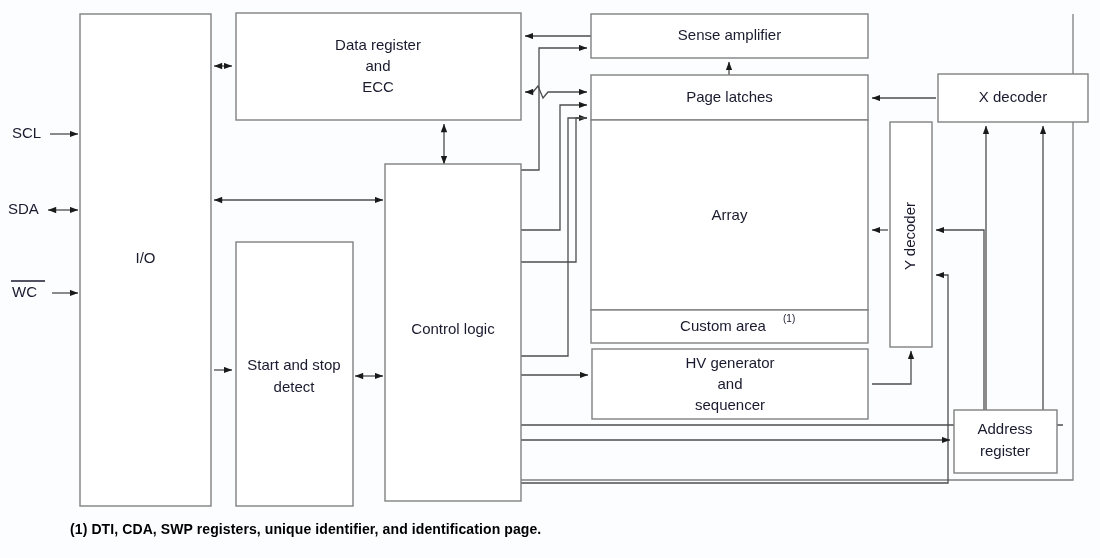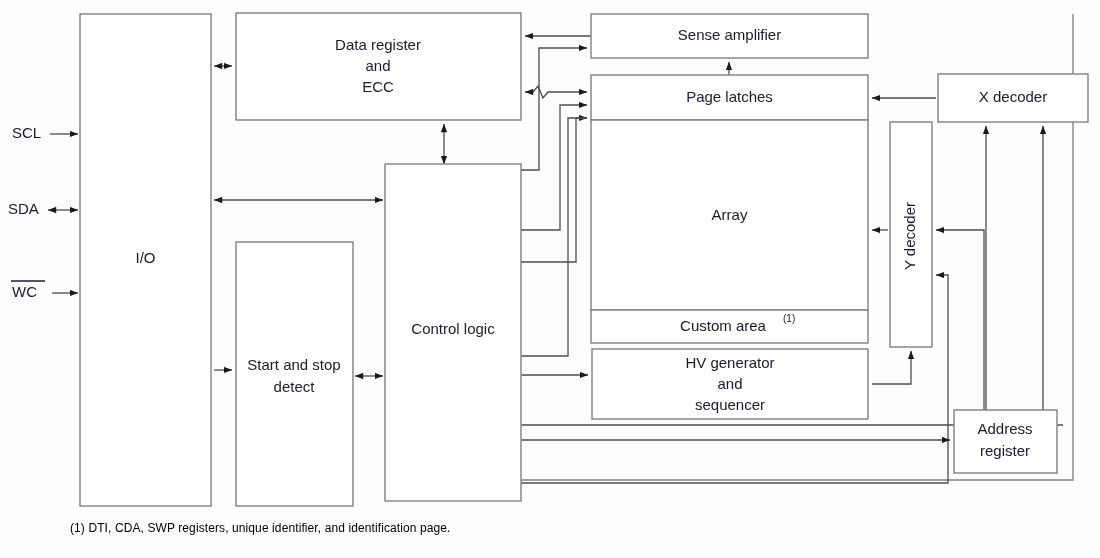--- a/index.html
+++ b/index.html
@@ -63,22 +63,22 @@
   }
   .overbar {
     stroke: #1a1a2e;
     stroke-width: 1.6;
   }
   .footnote {
     position: absolute;
     left: 70px;
     top: 521px;
     font-family: "Liberation Sans", sans-serif;
-    font-size: 12px;
-    font-weight: normal;
+    font-size: 14px;
+    font-weight: bold;
     color: #000000;
     letter-spacing: 0.1px;
     white-space: nowrap;
   }
   .rot-label {
     font-family: "Liberation Sans", sans-serif;
     font-size: 15px;
     fill: #1a1a2e;
     text-anchor: middle;
     dominant-baseline: middle;

